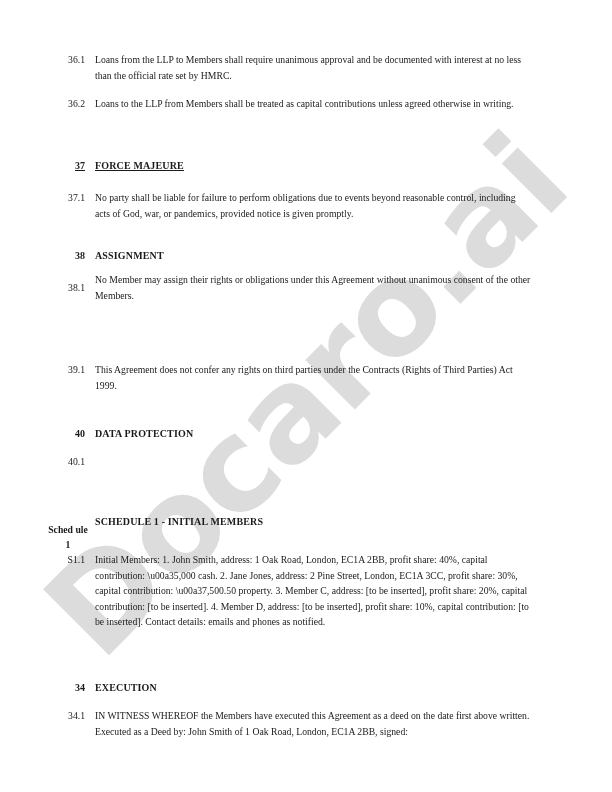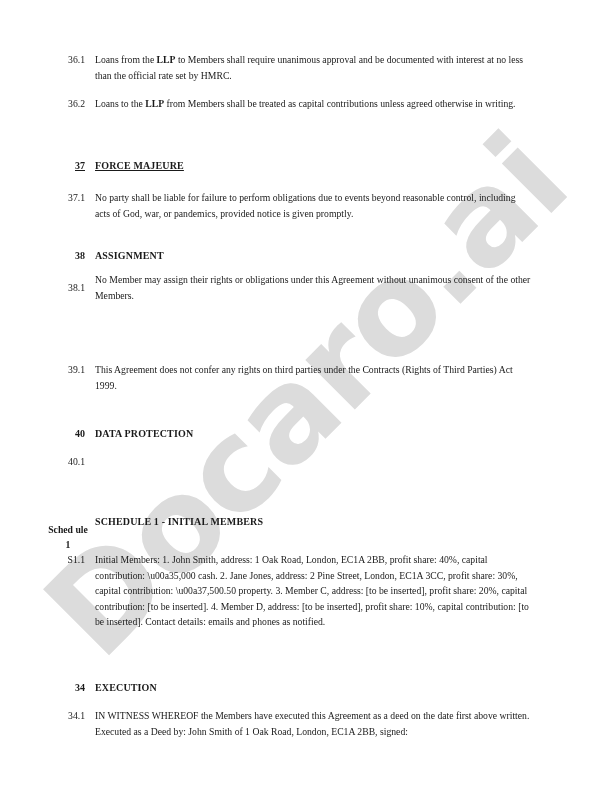--- a/index.html
+++ b/index.html
@@ -85,21 +85,21 @@
     font-size: 9.7px;
     line-height: 15.6px;
     text-align: left;
   }
   .body.heading {
     font-weight: 700;
     font-size: 10px;
     letter-spacing: 0.15px;
   }
   .body b {
-    font-weight: 700;
+    font-weight: 400;
   }
 </style>
 </head>
 <body>
 
 <div class="page">
 
   <div class="watermark">
     <div class="watermark-text">Docaro.ai</div>
   </div>

